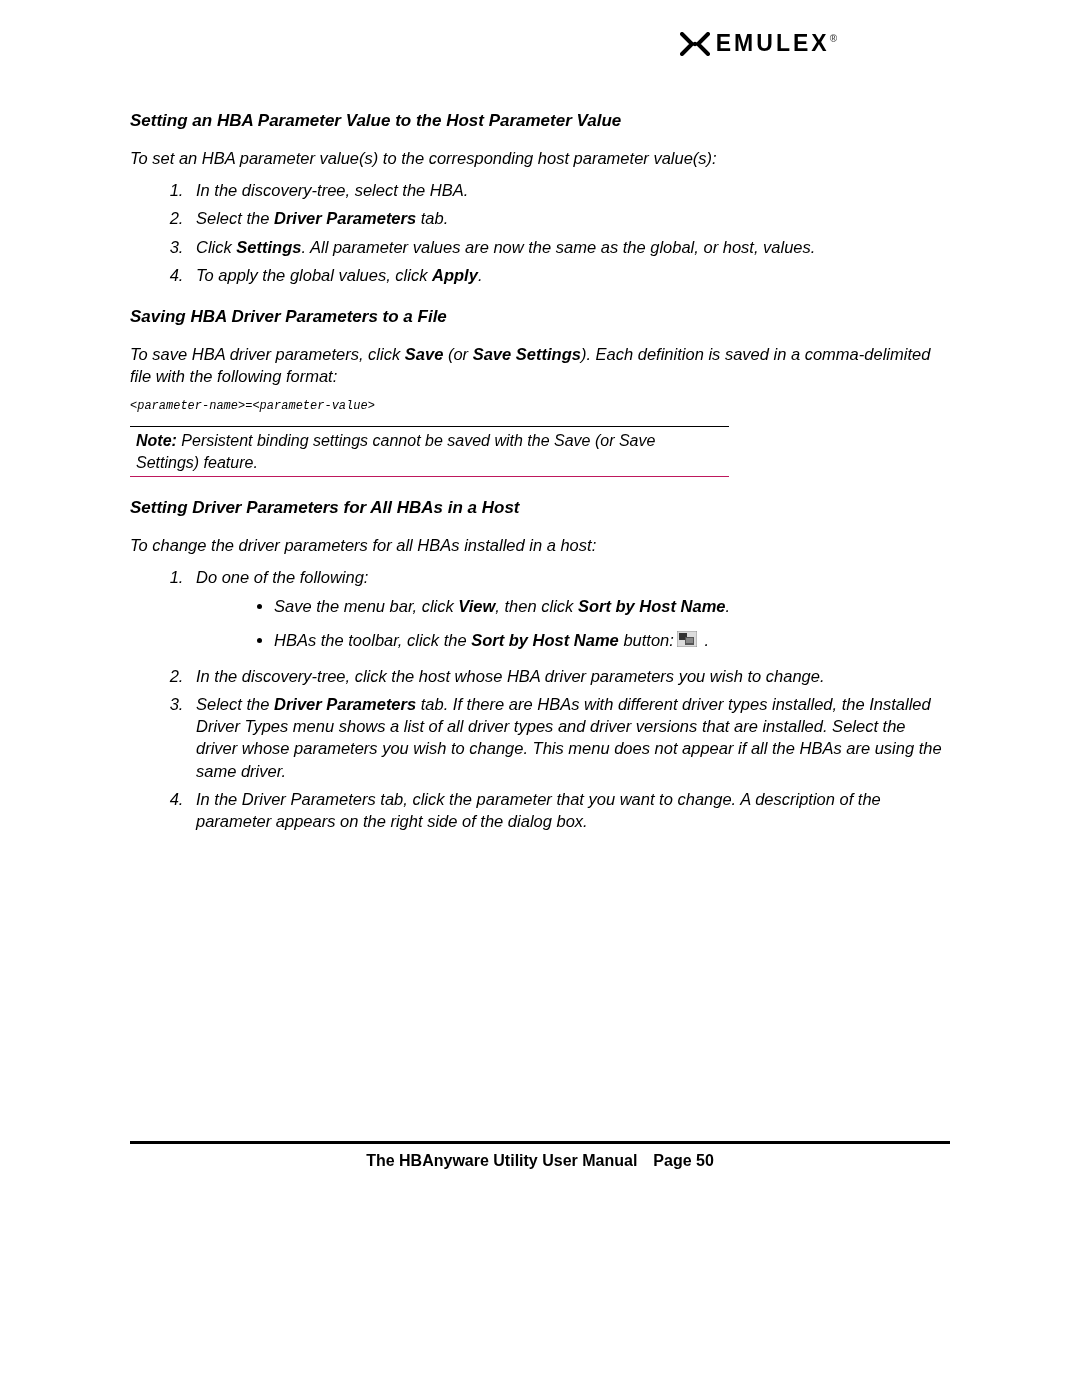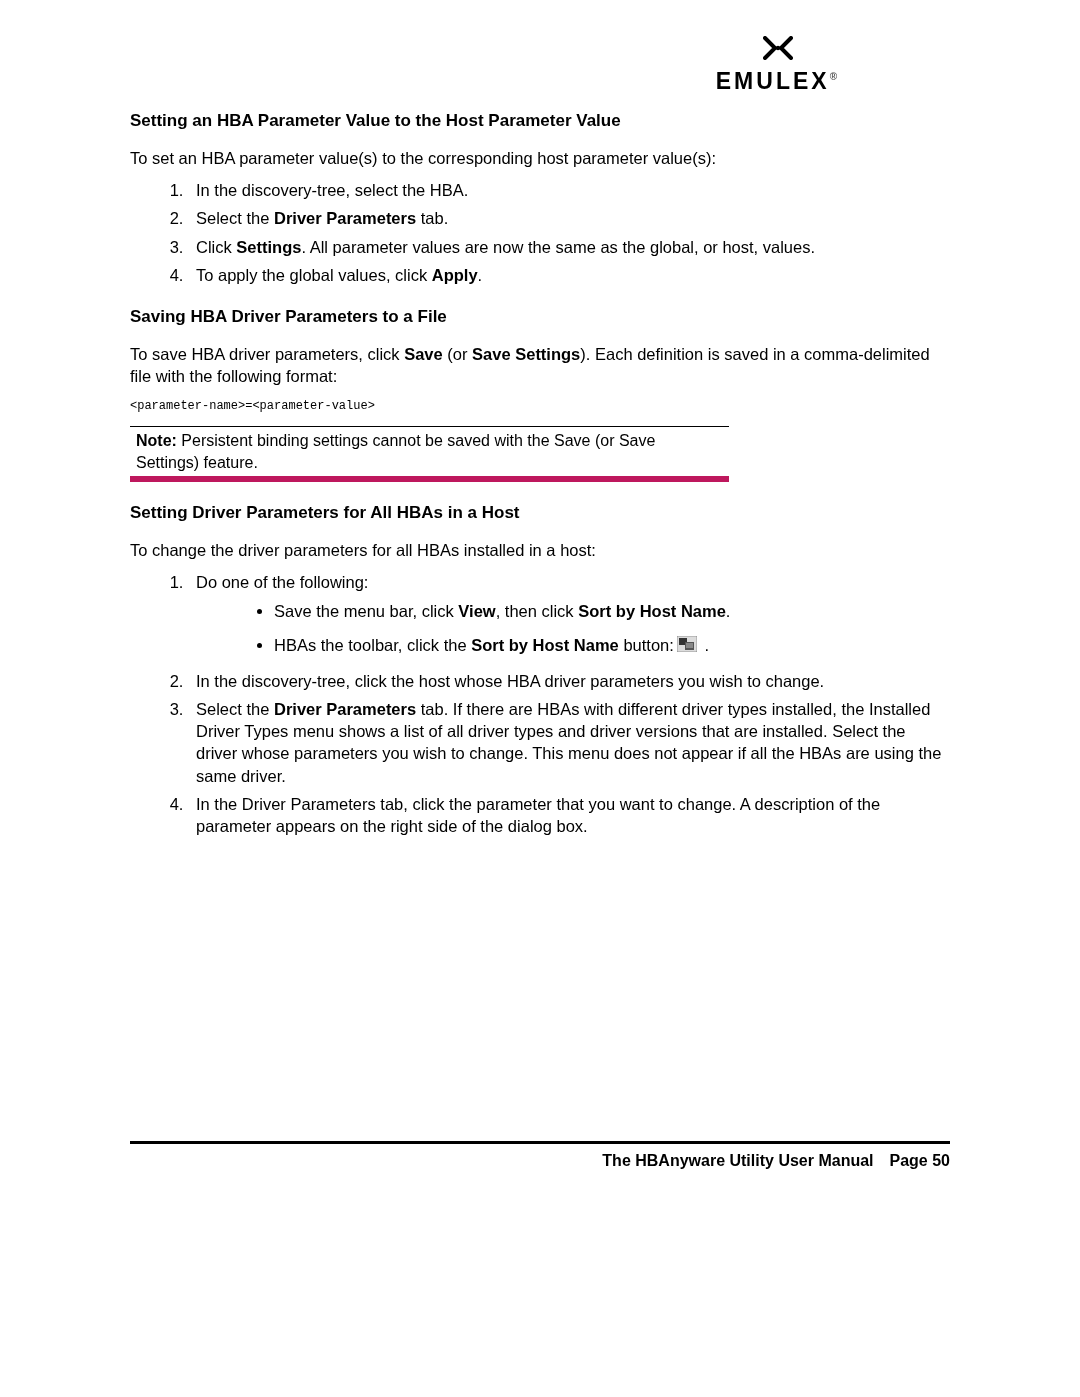--- a/index.html
+++ b/index.html
@@ -13,44 +13,44 @@
   }
   .page {
     width: 1080px;
     height: 1397px;
     position: relative;
     margin: 0 auto;
     background: #fff;
   }
   .logo {
     position: absolute;
-    top: 36px;
+    top: 28px;
     right: 240px;
     display: flex;
     align-items: center;
     gap: 6px;
-    flex-direction: column;
   }
   .logo-mark svg { display: block; }
   .logo-text {
     font-weight: 900;
     letter-spacing: 3px;
     font-size: 23px;
     color: #000;
   }
   .logo-reg {
     font-size: 10px;
     color: #555;
     vertical-align: super;
   }
   .content {
     position: absolute;
     left: 130px;
     right: 130px;
     top: 110px;
+    font-style: italic;
   }
   h3 {
     font-size: 17px;
     font-weight: bold;
     margin: 0 0 14px 0;
   }
   p { margin: 12px 0 10px 0; }
   ol.steps {
     margin: 4px 0 16px 0;
     padding-left: 58px;
@@ -66,21 +66,21 @@
   }
   ul.bullets > li { margin-bottom: 12px; }
   code.block {
     font-family: "Courier New", monospace;
     font-size: 12px;
     display: block;
     margin: 6px 0 12px 0;
   }
   .notebox {
     border-top: 1px solid #000;
-    border-bottom: 6px solid #be185d;
+    border-bottom: 1px solid #be185d;
     padding: 3px 6px;
     margin: 6px 0 18px 0;
     width: 73%;
     font-size: 16px;
   }
   .notebox .label { font-weight: bold; }
   .section { margin-bottom: 20px; }
   .icon-sort {
     display: inline-block;
     vertical-align: middle;
@@ -92,21 +92,21 @@
     right: 130px;
     bottom: 225px;
   }
   .footer-rule {
     border: none;
     border-top: 3px solid #000;
     margin: 0 0 6px 0;
   }
   .footer-row {
     display: flex;
-    justify-content: flex-end;
+    justify-content: center;
     font-weight: bold;
     font-size: 16px;
     gap: 16px;
   }
   b { font-weight: bold; }
 </style>
 </head>
 <body>
 
 <div class="page">

